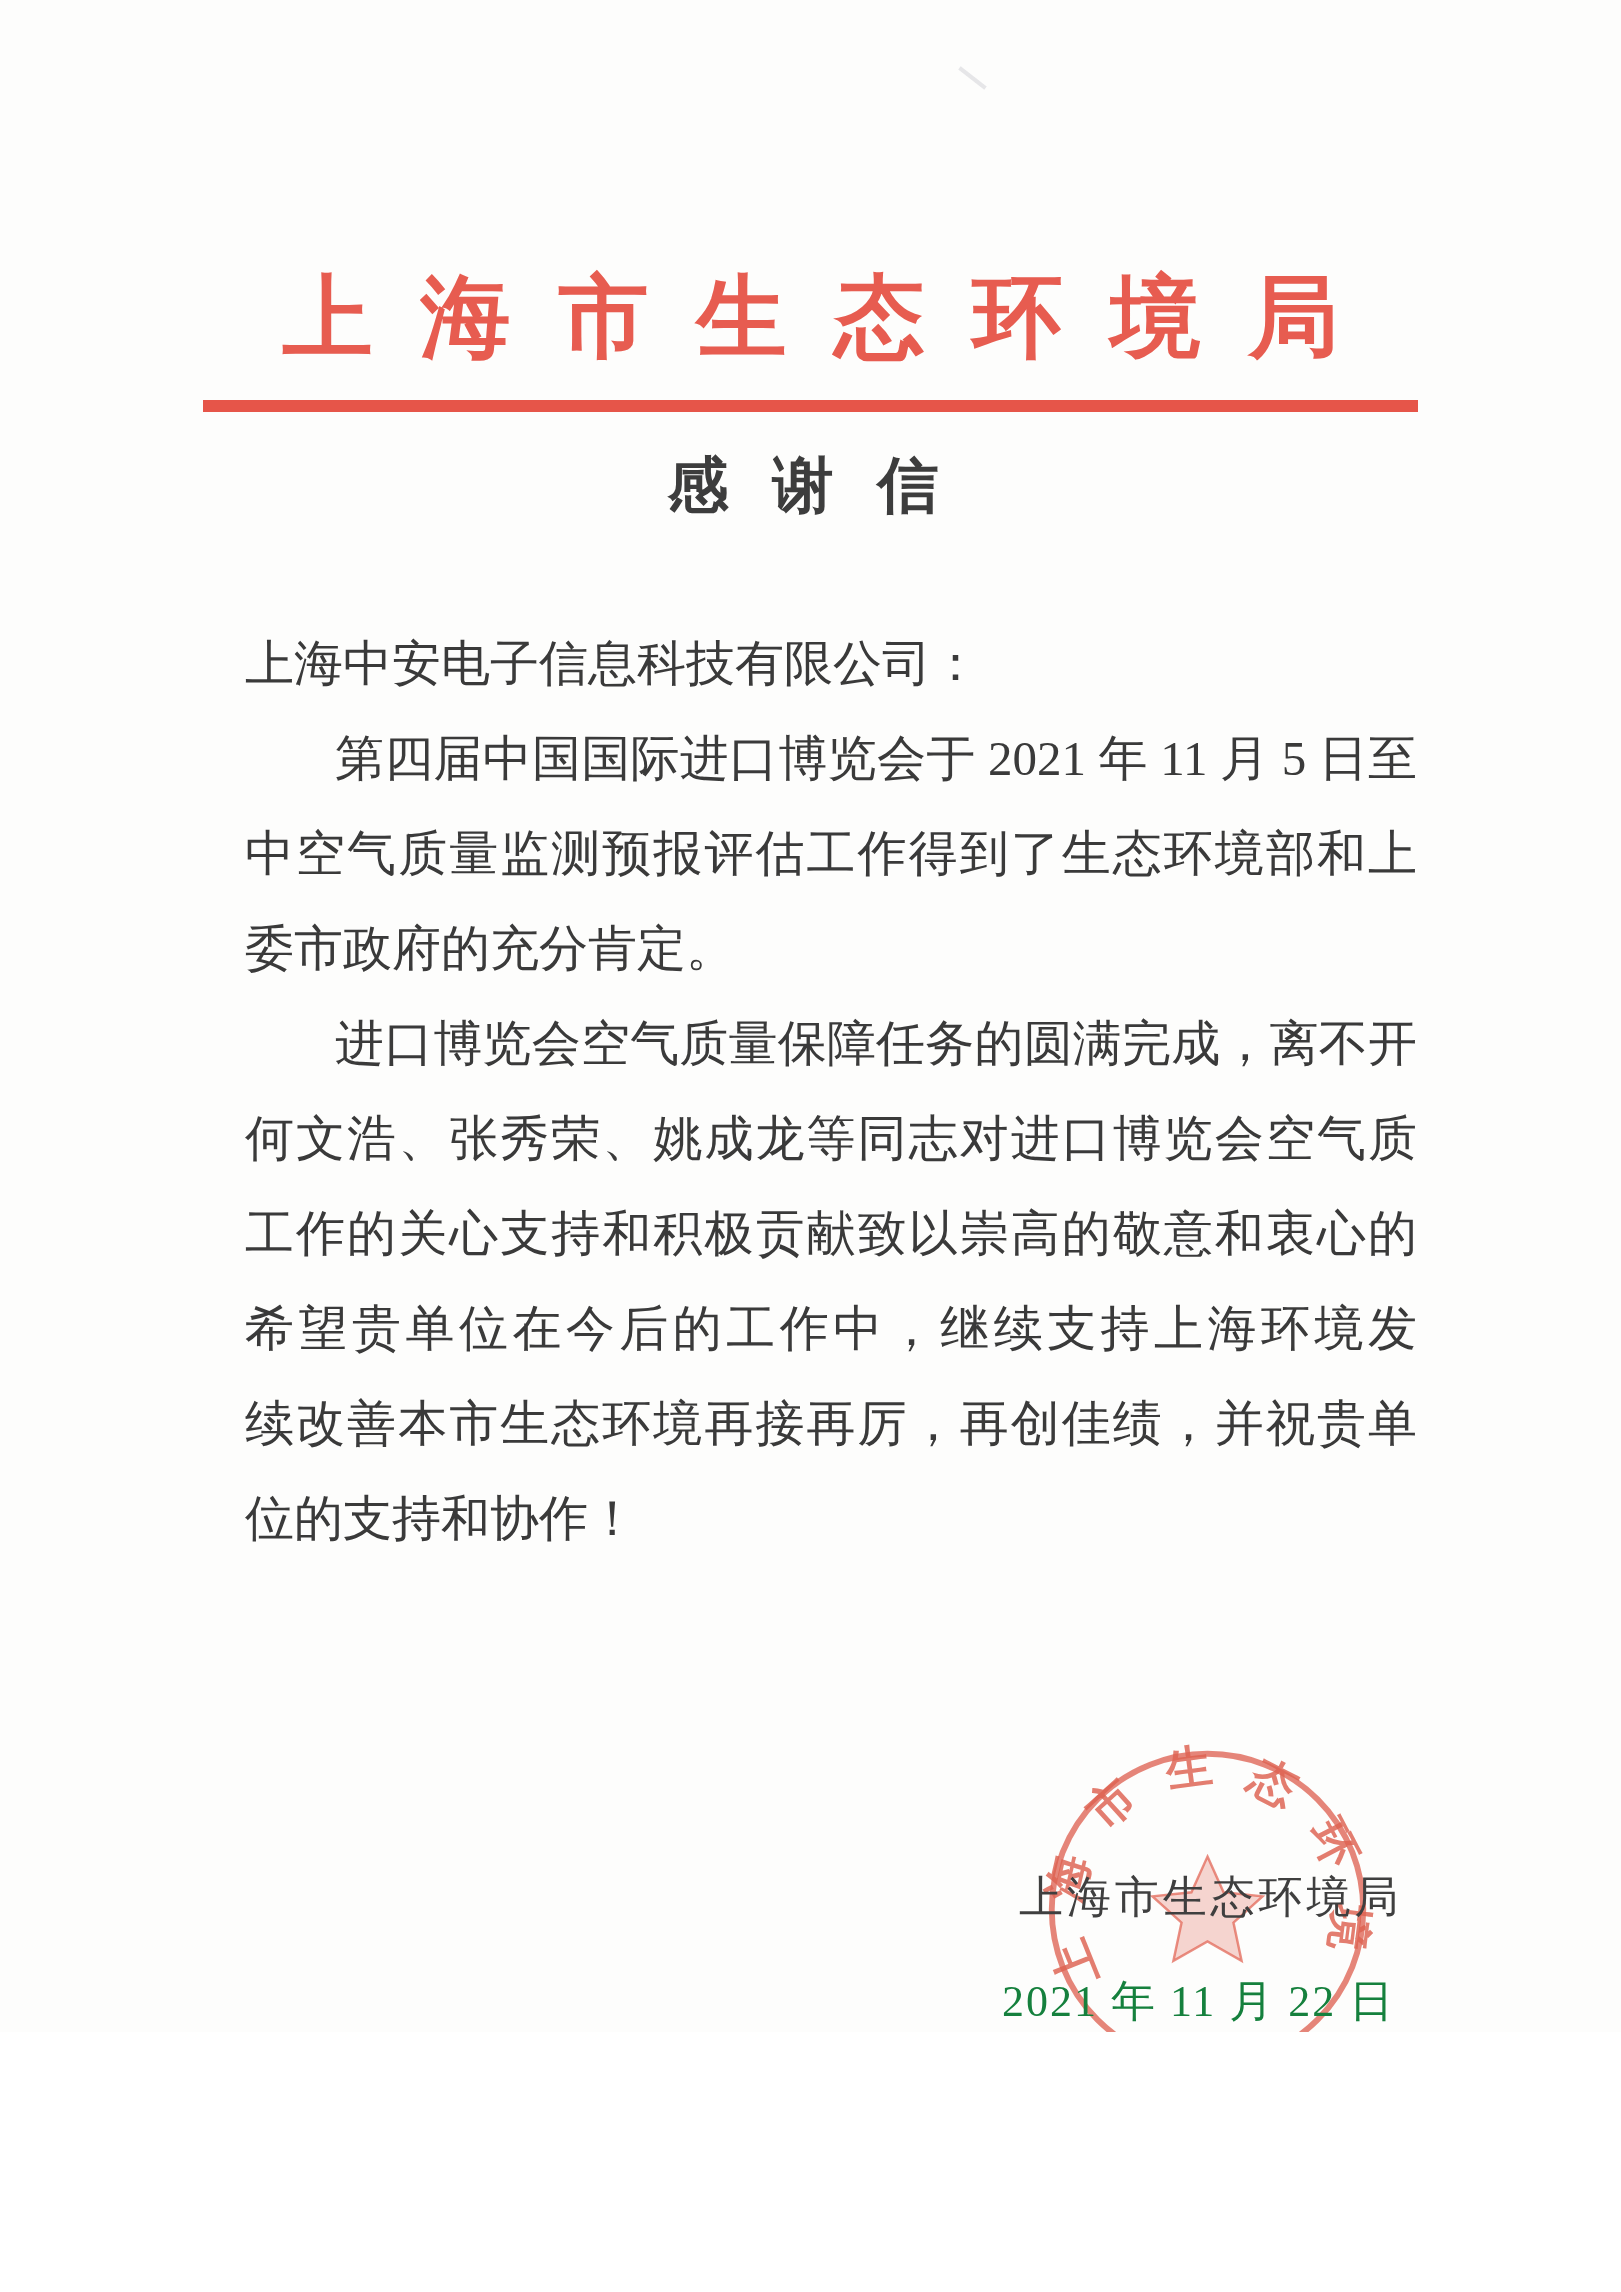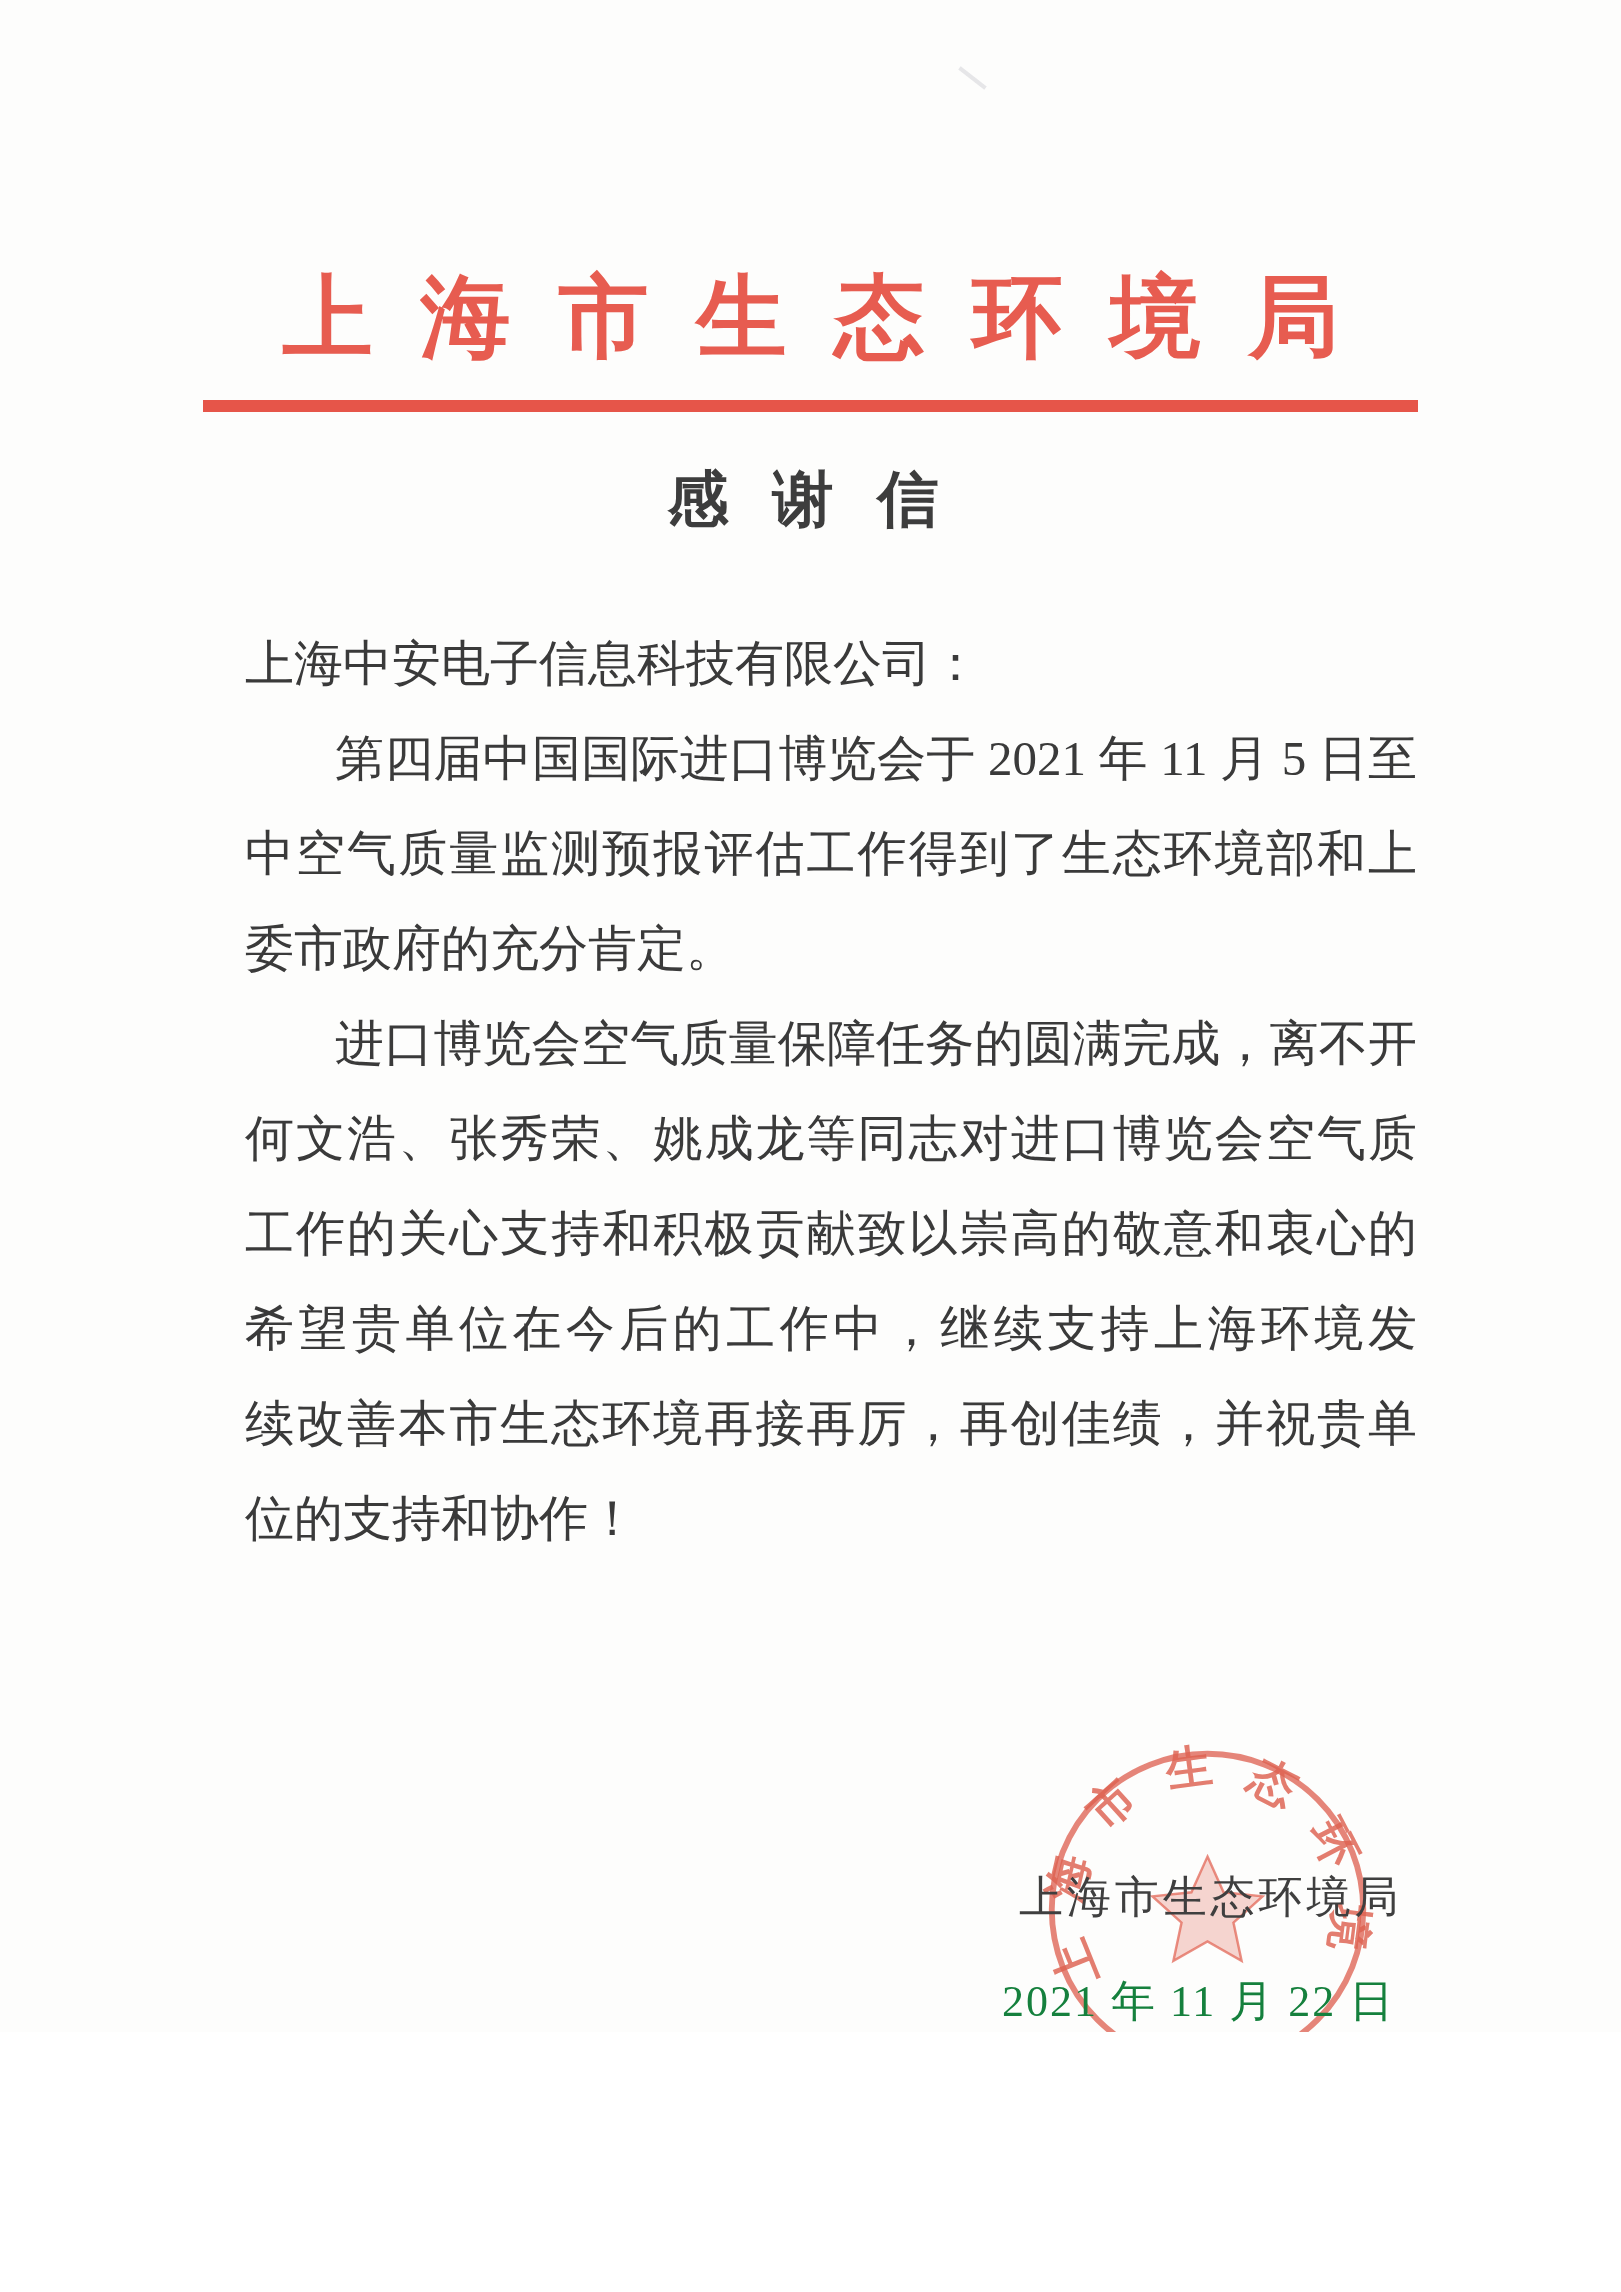--- a/index.html
+++ b/index.html
@@ -18,21 +18,21 @@
     letter-spacing:48px;padding-left:48px;box-sizing:border-box;
     color:#e75c50;
     white-space:nowrap;
   }
   .red-rule{
     position:absolute;top:400px;left:203px;
     width:1215px;height:11.8px;
     background:#e65549;
   }
   .doc-title{
-    position:absolute;top:459px;left:0;width:100%;
+    position:absolute;top:445px;left:0;width:100%;
     text-align:center;
     font-size:61px;font-weight:bold;
     letter-spacing:44px;padding-left:29px;box-sizing:border-box;
     color:#3d3d3d;
     white-space:nowrap;
   }
   .body-block{
     position:absolute;top:616px;left:245px;width:1172px;
     font-size:49px;
     color:#3a3a3a;

